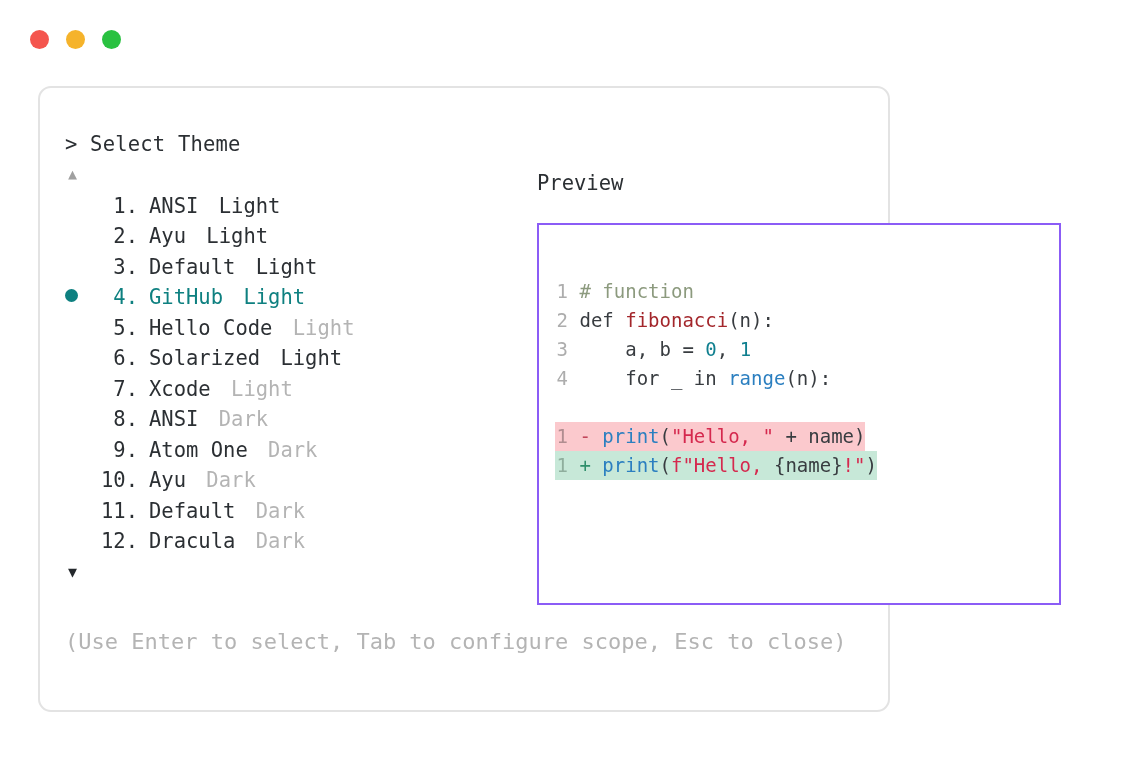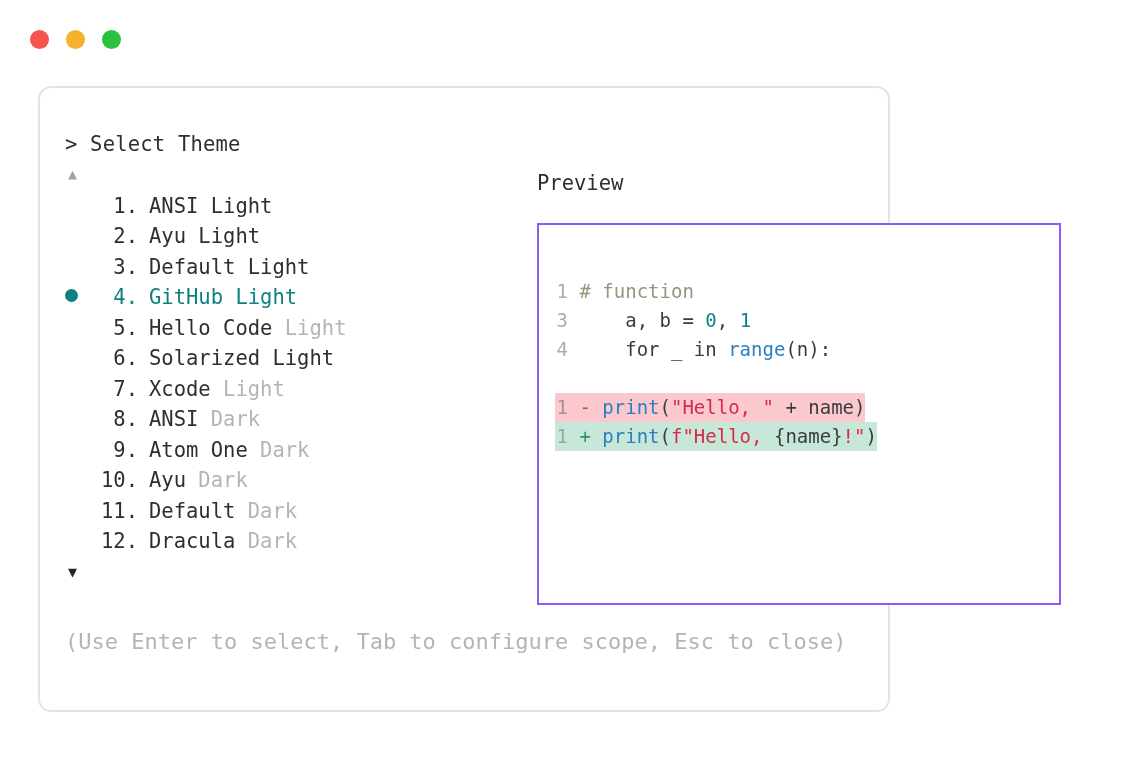--- a/index.html
+++ b/index.html
@@ -115,21 +115,21 @@
     text-align: right;
     color: #2b2f33;
     white-space: pre;
   }
   .theme-name {
     margin-left: 11px;
     color: #2b2f33;
     white-space: pre;
   }
   .variant {
-    margin-left: 0;
+    margin-left: 8px;
     white-space: pre;
   }
   .variant.muted { color: #b4b4b4; }
   .variant.strong { color: #2b2f33; }
 
   .theme-item.selected .idx,
   .theme-item.selected .theme-name,
   .theme-item.selected .variant { color: #0e8080; }
 
   .hint {
@@ -243,20 +243,21 @@
       <div class="scroll-arrow arrow-down">▼</div>
     </div>
 
     <div class="hint">(Use Enter to select, Tab to configure scope, Esc to close)</div>
 
     <div class="right-col">
       <div class="preview-label">Preview</div>
       <div class="preview-box">
         <div class="code-area" id="code-area">
             <div class="code-line"><span class="ln">1</span><span class="tok-plain"> </span><span class="tok-comment"># function</span></div>
+            <div class="code-line"><span class="ln">2</span><span class="tok-plain"> </span><span class="tok-plain">def </span><span class="tok-func">fibonacci</span><span class="tok-plain">(n):</span></div>
             <div class="code-line"><span class="ln">3</span><span class="tok-plain"> </span><span class="tok-plain">    a, b = </span><span class="tok-num">0</span><span class="tok-plain">, </span><span class="tok-num">1</span></div>
             <div class="code-line"><span class="ln">4</span><span class="tok-plain"> </span><span class="tok-plain">    for _ in </span><span class="tok-builtin">range</span><span class="tok-plain">(n):</span></div>
             <div class="gap-line"></div>
             <div class="diff-block">
               <div><span class="diff-line diff-del"><span class="ln">1</span><span class="mark-del"> - </span><span class="tok-builtin">print</span><span class="tok-plain">(</span><span class="tok-str">"Hello, "</span><span class="tok-plain"> + name)</span></span></div>
               <div><span class="diff-line diff-add"><span class="ln">1</span><span class="mark-add"> + </span><span class="tok-builtin">print</span><span class="tok-plain">(</span><span class="tok-str">f"Hello, </span><span class="tok-plain">{name}</span><span class="tok-str">!"</span><span class="tok-plain">)</span></span></div>
             </div>
           </div>
       </div>
     </div>

